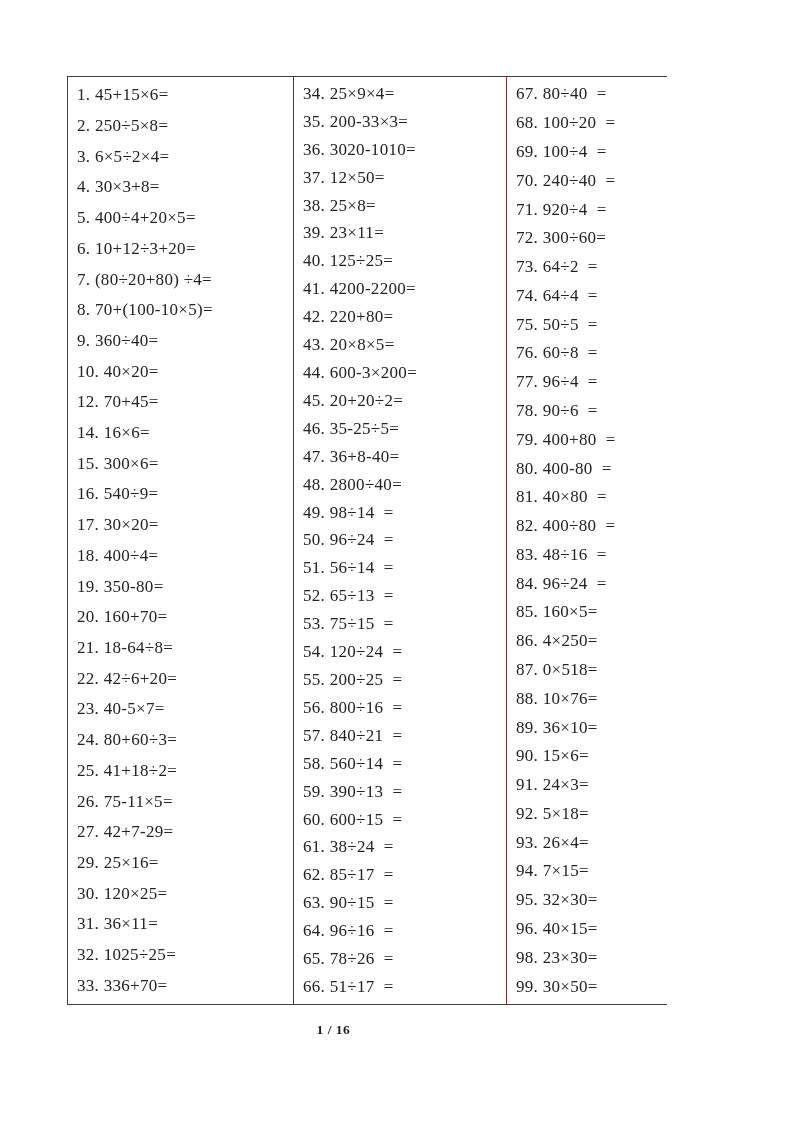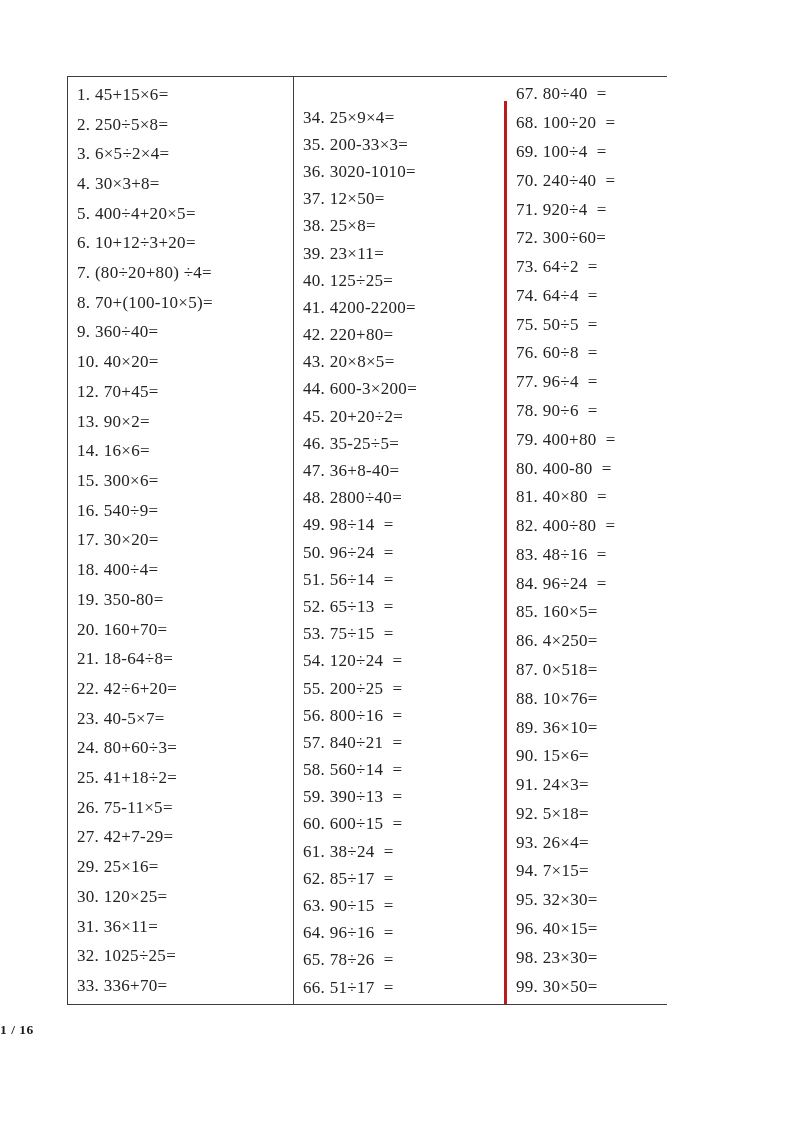--- a/index.html
+++ b/index.html
@@ -27,36 +27,37 @@
     display: flex;
     background: #ffffff;
   }
   .col {
     box-sizing: border-box;
     display: flex;
     flex-direction: column;
     padding: 3px 0 3px 9px;
   }
   .col-0 { width: 226px; border-right: 1px solid #3d3d3d; }
-  .col-1 { width: 213px; border-right: 3px solid #b91c1c; margin-top: 24px; }
+  .col-1 { width: 213px; border-right: 1px solid #b91c1c; }
   .col-2 { flex: 1; }
   .row {
     flex: 1;
     display: flex;
     align-items: center;
     font-size: 17px;
     letter-spacing: 0.3px;
     white-space: pre;
     color: #232323;
   }
   .footer {
     position: absolute;
     top: 1022px;
     left: 0;
     width: 100%;
+    text-align: center;
     font-size: 13.5px;
     font-weight: bold;
     color: #1c1c1c;
     letter-spacing: 0.5px;
   }
 </style>
 </head>
 <body>
 
 <div class="page">
@@ -66,21 +67,20 @@
         <div class="row">2. 250÷5×8=</div>
         <div class="row">3. 6×5÷2×4=</div>
         <div class="row">4. 30×3+8=</div>
         <div class="row">5. 400÷4+20×5=</div>
         <div class="row">6. 10+12÷3+20=</div>
         <div class="row">7. (80÷20+80) ÷4=</div>
         <div class="row">8. 70+(100-10×5)=</div>
         <div class="row">9. 360÷40=</div>
         <div class="row">10. 40×20=</div>
         <div class="row">12. 70+45=</div>
-        <div class="row">13. 90×2=</div>
         <div class="row">14. 16×6=</div>
         <div class="row">15. 300×6=</div>
         <div class="row">16. 540÷9=</div>
         <div class="row">17. 30×20=</div>
         <div class="row">18. 400÷4=</div>
         <div class="row">19. 350-80=</div>
         <div class="row">20. 160+70=</div>
         <div class="row">21. 18-64÷8=</div>
         <div class="row">22. 42÷6+20=</div>
         <div class="row">23. 40-5×7=</div>

